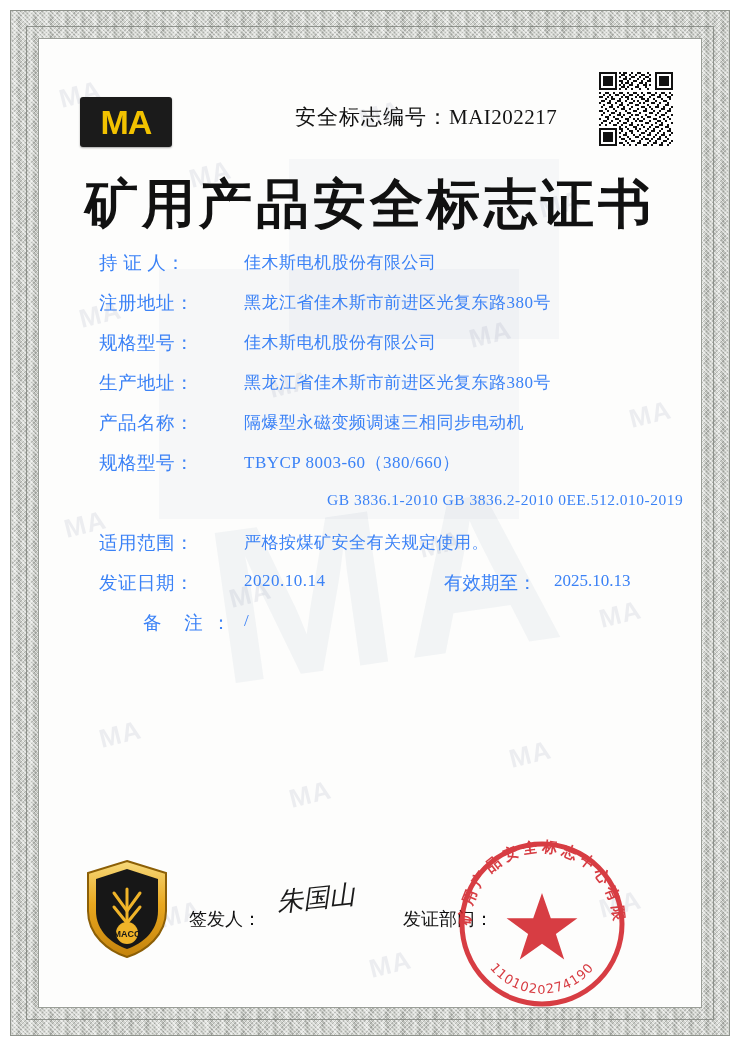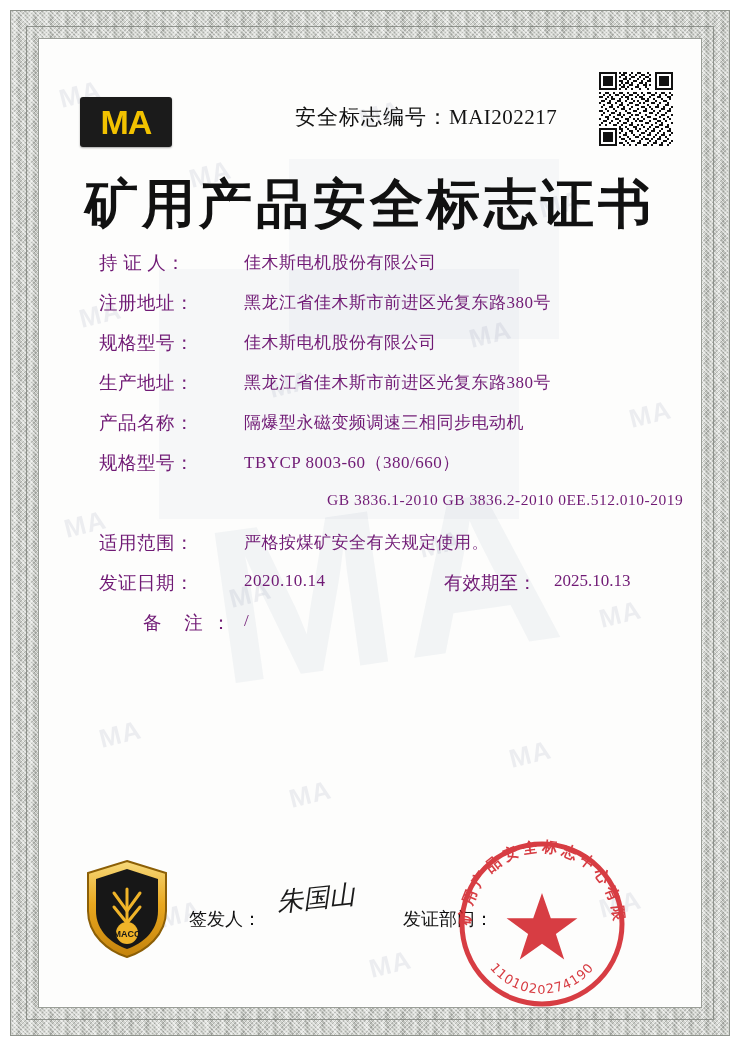--- a/index.html
+++ b/index.html
@@ -147,21 +147,21 @@
   
   .fields {
     position: absolute;
     left: 60px; top: 205px;
     width: 560px;
   }
   .row {
     position: relative;
     height: 40px;
     font-size: 18.5px;
-    color: #701a75;
+    color: #3b82f6;
     white-space: nowrap;
     text-decoration: underline;
   }
   .row .label {
     position: absolute;
     left: 0;
     top: 6px;
     font-size: 18.5px;
     letter-spacing: 0.5px;
   }

